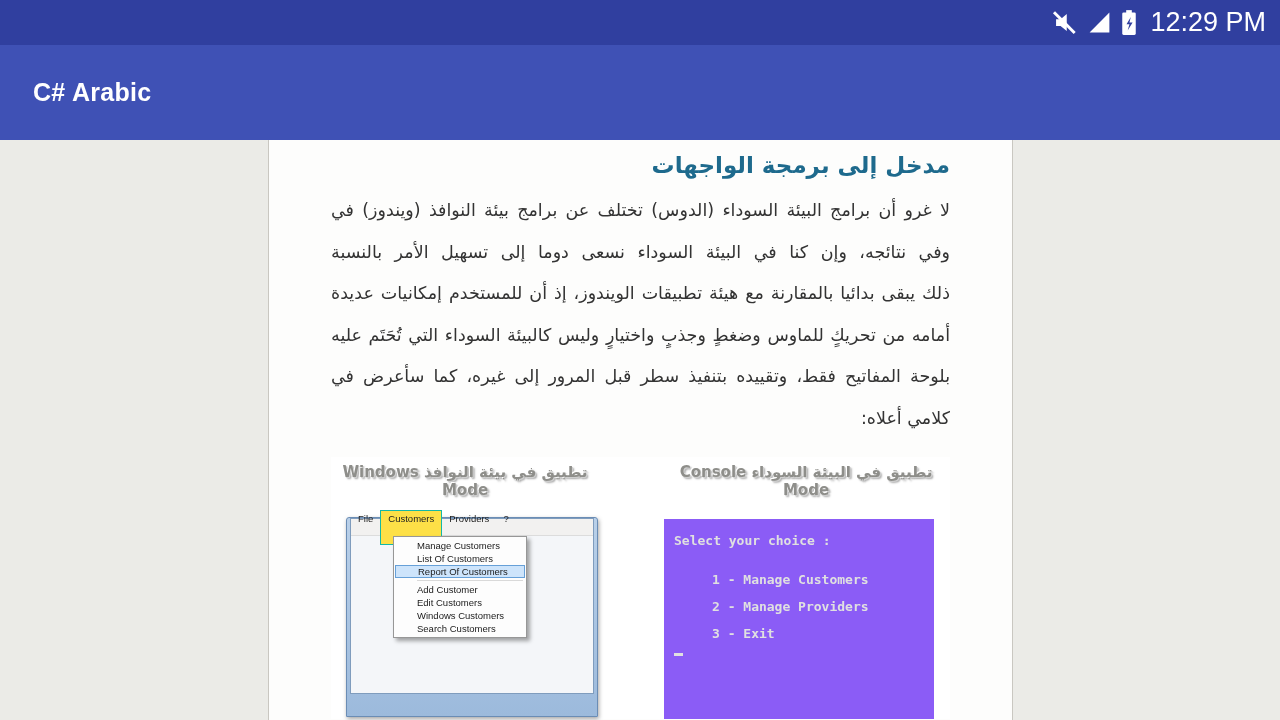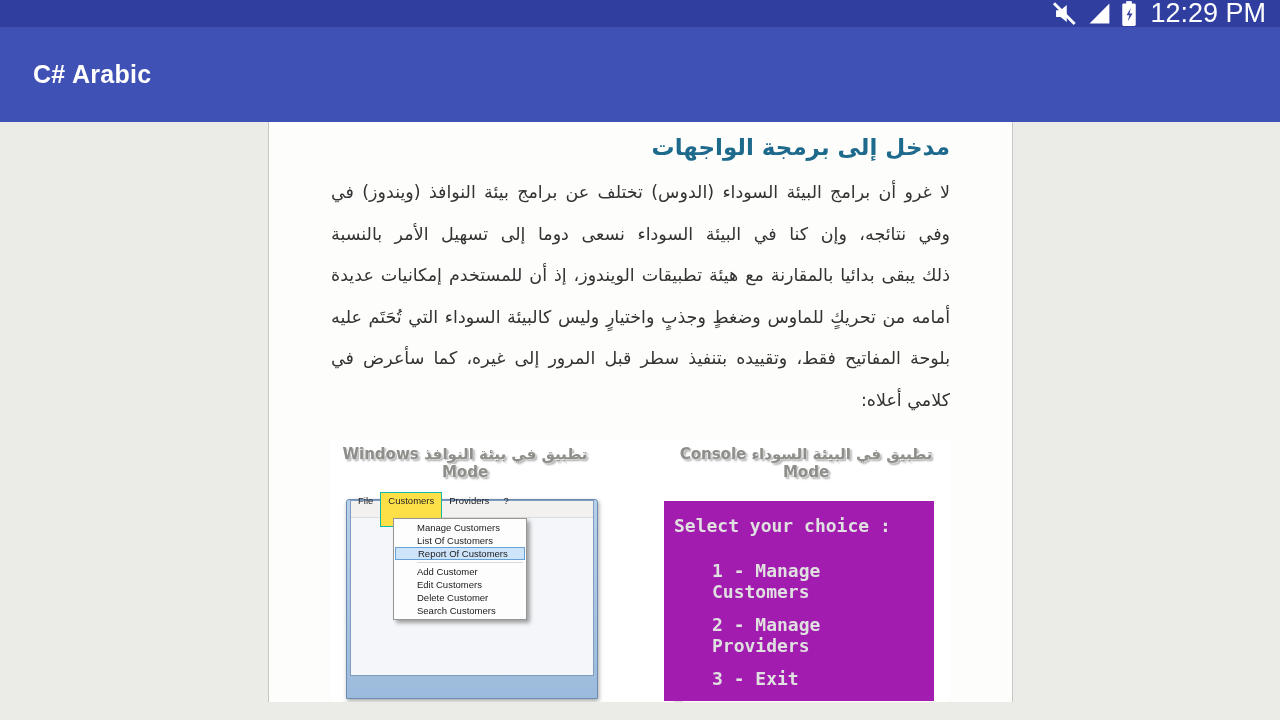--- a/index.html
+++ b/index.html
@@ -1,20 +1,20 @@
 <!DOCTYPE html>
 <html><head>
 <meta charset="utf-8">
 <style>
   * { margin:0; padding:0; box-sizing:border-box; }
   html,body { width:1280px; height:720px; overflow:hidden; }
   body { font-family:"Liberation Sans", sans-serif; background:#ebebe7; }
 
   
-  .status-bar { height:27px; background:#303F9F; display:flex; align-items:center;
+  .status-bar { height:45px; background:#303F9F; display:flex; align-items:center;
                 justify-content:flex-end; padding-right:14px; gap:9px; color:#fff; }
   .status-bar svg { display:block; }
   .clock { font-size:27px; color:#fff; margin-left:4px; }
 
   
   .app-bar { height:95px; background:#3F51B5; display:flex; align-items:center; padding-left:33px; }
   .app-title { color:#ffffff; font-size:25px; font-weight:bold; letter-spacing:.3px; }
 
   
   .content { position:relative; height:580px; background:#ebebe7; overflow:hidden; }
@@ -58,23 +58,23 @@
   .win-menu-item.open { background:#fde047; border:1px solid #14b8a6; line-height:15px; }
   .win-dropdown { position:absolute; top:17px; left:42px; width:134px; background:#fdfdfd;
                   border:1px solid #979797; box-shadow:3px 3px 4px rgba(0,0,0,.35);
                   padding:2px 1px; z-index:2; }
   .dd-item { font-size:9.5px; color:#1a1a1a; height:13px; line-height:13px; padding-left:22px; }
   .dd-item.hl { background:#cde4fb; border:1px solid #66a0d8; line-height:11px; }
   .dd-sep { height:1px; background:#d9d9d9; margin:2px 2px 2px 22px; }
 
   
   .console-window { position:absolute; left:333px; top:62px; width:270px; height:200px;
-                    background:#a21caf; padding:14px 10px;
+                    background:#8b5cf6; padding:14px 10px;
                     font-family:"DejaVu Sans Mono", monospace; color:#e0e0e0;
-                    font-size:18px; font-weight:bold; }
+                    font-size:13px; font-weight:bold; }
   .console-first { margin-bottom:24px; }
   .console-item { padding-left:38px; margin-bottom:12px; }
   .console-cursor { display:block; width:9px; height:3px; background:#e0e0e0; margin-top:8px; }
 </style>
 </head>
 <body>
 
 <div class="status-bar">
   <span>
     <svg viewBox="0 0 24 24" width="27" height="27">
@@ -128,21 +128,21 @@
             <span class="win-menu-item">Providers</span>
             <span class="win-menu-item">?</span>
           </div>
           <div class="win-dropdown">
             <div class="dd-item">Manage Customers</div>
             <div class="dd-item">List Of Customers</div>
             <div class="dd-item hl">Report Of Customers</div>
             <div class="dd-sep"></div>
             <div class="dd-item">Add Customer</div>
             <div class="dd-item">Edit Customers</div>
-            <div class="dd-item">Delete Customer</div>
+            <div class="dd-item">Windows Customers</div>
             <div class="dd-item">Search Customers</div>
           </div>
         </div>
       </div>
 
       <div class="console-window">
         <div class="console-first">Select your choice :</div>
         <div class="console-item">1 - Manage Customers</div>
         <div class="console-item">2 - Manage Providers</div>
         <div class="console-item">3 - Exit</div>

